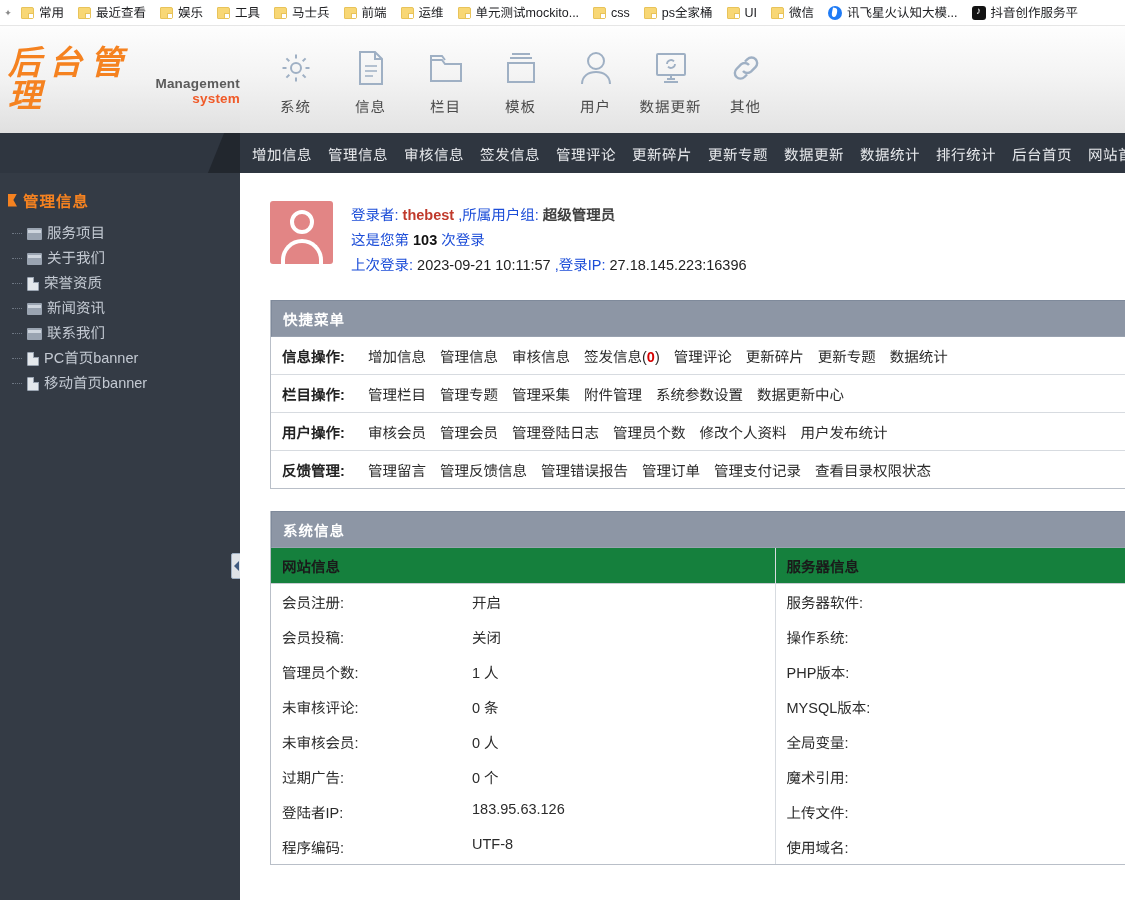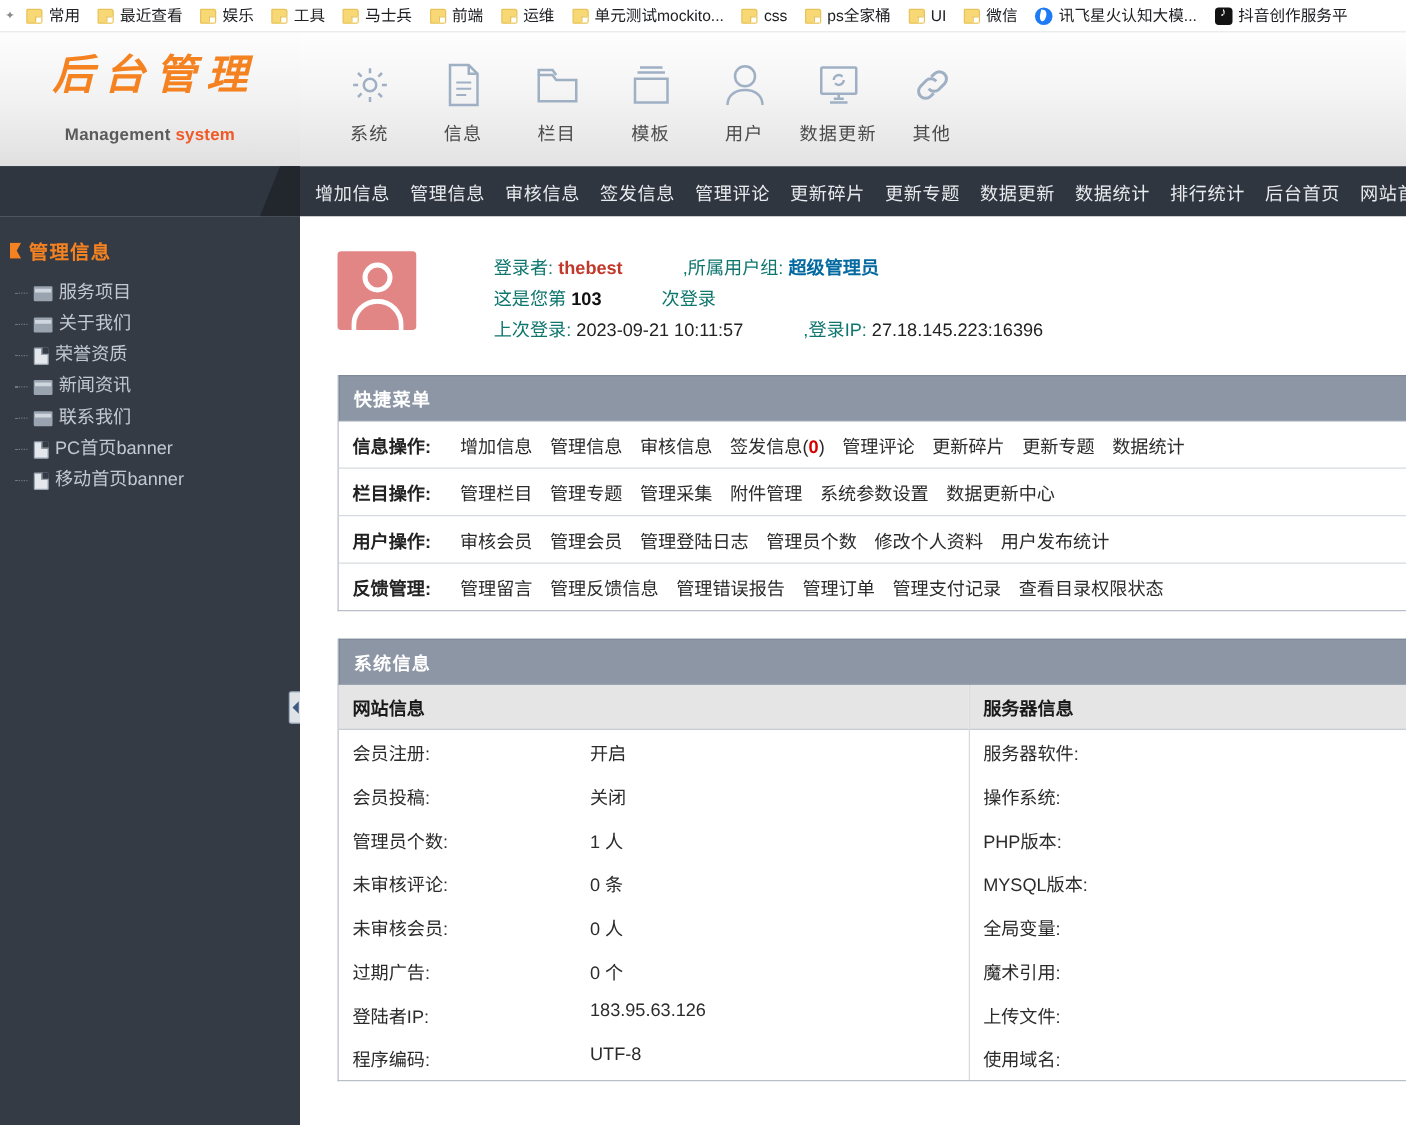--- a/index.html
+++ b/index.html
@@ -90,21 +90,21 @@
   #header {
     height: 107px;
     display: flex;
     background: linear-gradient(to bottom, #fefefe 0%, #f4f4f4 45%, #e3e3e3 100%);
     position: relative;
     overflow: hidden;
   }
   #logo-block {
     width: 240px; height: 107px;
     flex-shrink: 0;
-    display: flex; flex-direction: column;
+    display: flex; 
     align-items: center; justify-content: center;
     background: linear-gradient(to bottom, #fdfdfd 0%, #f2f2f2 50%, #e0e0e0 100%);
   }
   #logo-cn {
     font-family: "Liberation Serif", "DejaVu Serif", serif;
     font-size: 33px;
     font-weight: 700;
     font-style: italic;
     letter-spacing: 8px;
     color: #f58220;
@@ -297,23 +297,23 @@
   #avatar .body {
     position: absolute; left: 50%; bottom: -1px;
     transform: translateX(-50%);
     width: 42px; height: 26px;
     border: 4px solid #ffffff;
     border-bottom: none;
     border-radius: 21px 21px 0 0;
   }
   #userlines { font-size: 14.5px; color: #333; line-height: 21px; padding-top: 4px; }
   #userlines .ln { margin-bottom: 4px; white-space: nowrap; }
-  #userlines .lbl { color: #0f766e; margin-left: 44px; }
+  #userlines .lbl { color: #1d4ed8; }
   #userlines .uname { color: #c0392b; font-weight: 700; }
-  #userlines .ugroup { color: #0369a1; font-weight: 700; }
+  #userlines .ugroup { color: #404040; font-weight: 700; }
   #userlines .cnt { font-weight: 700; color: #111; }
   #userlines .val { color: #222; }
 
   
   .panel {
     border: 1px solid #b9bfc8;
     border-top: none;
     margin-bottom: 22px;
     background: #fff;
     width: 1010px;
@@ -345,21 +345,21 @@
   }
   .qlinks { display: flex; gap: 14px; }
   .qlink { color: #2b2b2b; cursor: pointer; }
   .qlink .zero { color: #d40000; font-weight: 700; }
 
   
   #sysinfo-body { display: flex; }
   .sys-col { flex: 1; }
   .sys-col.left { border-right: 1px solid #d7dbe0; }
   .sys-subhead {
-    background: #e5e5e5;
+    background: #15803d;
     border-bottom: 1px solid #c8ccd2;
     font-size: 14.5px;
     font-weight: 700;
     color: #1a1a1a;
     padding: 7px 0 7px 11px;
   }
   .sys-row {
     display: flex;
     font-size: 14.5px;
     color: #2b2b2b;

